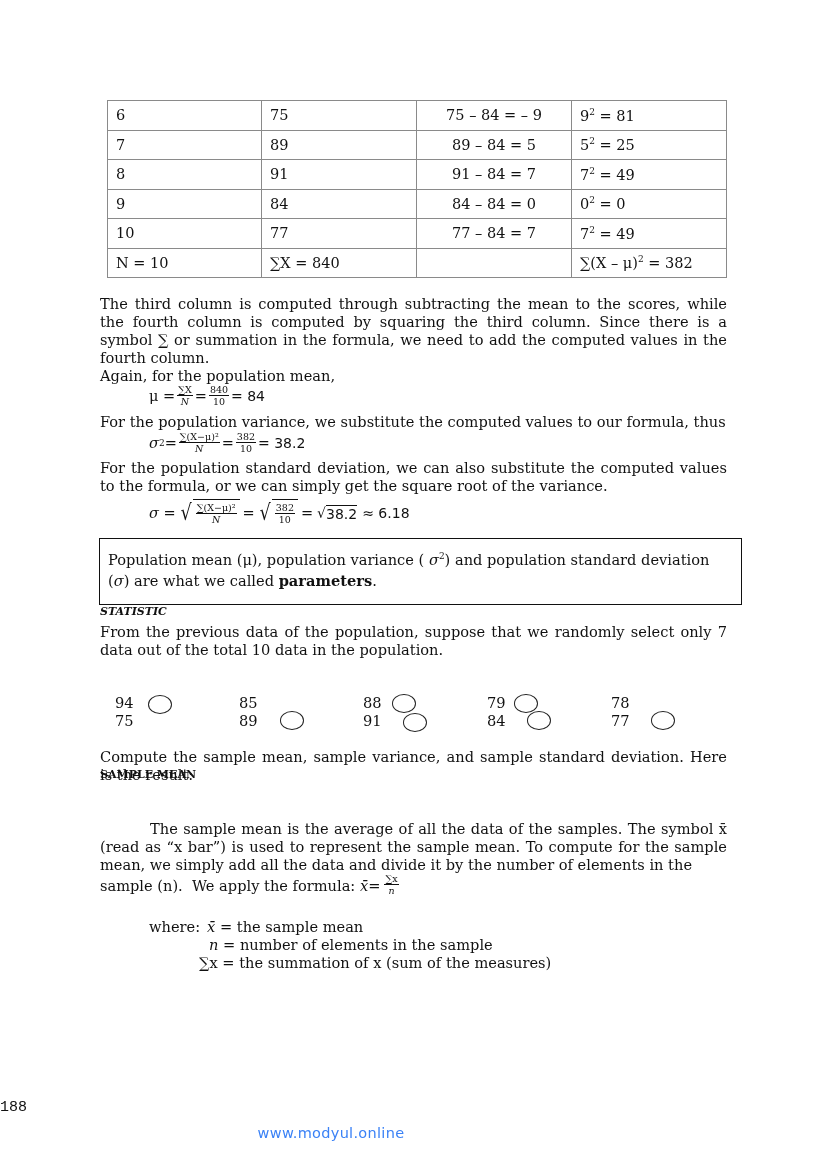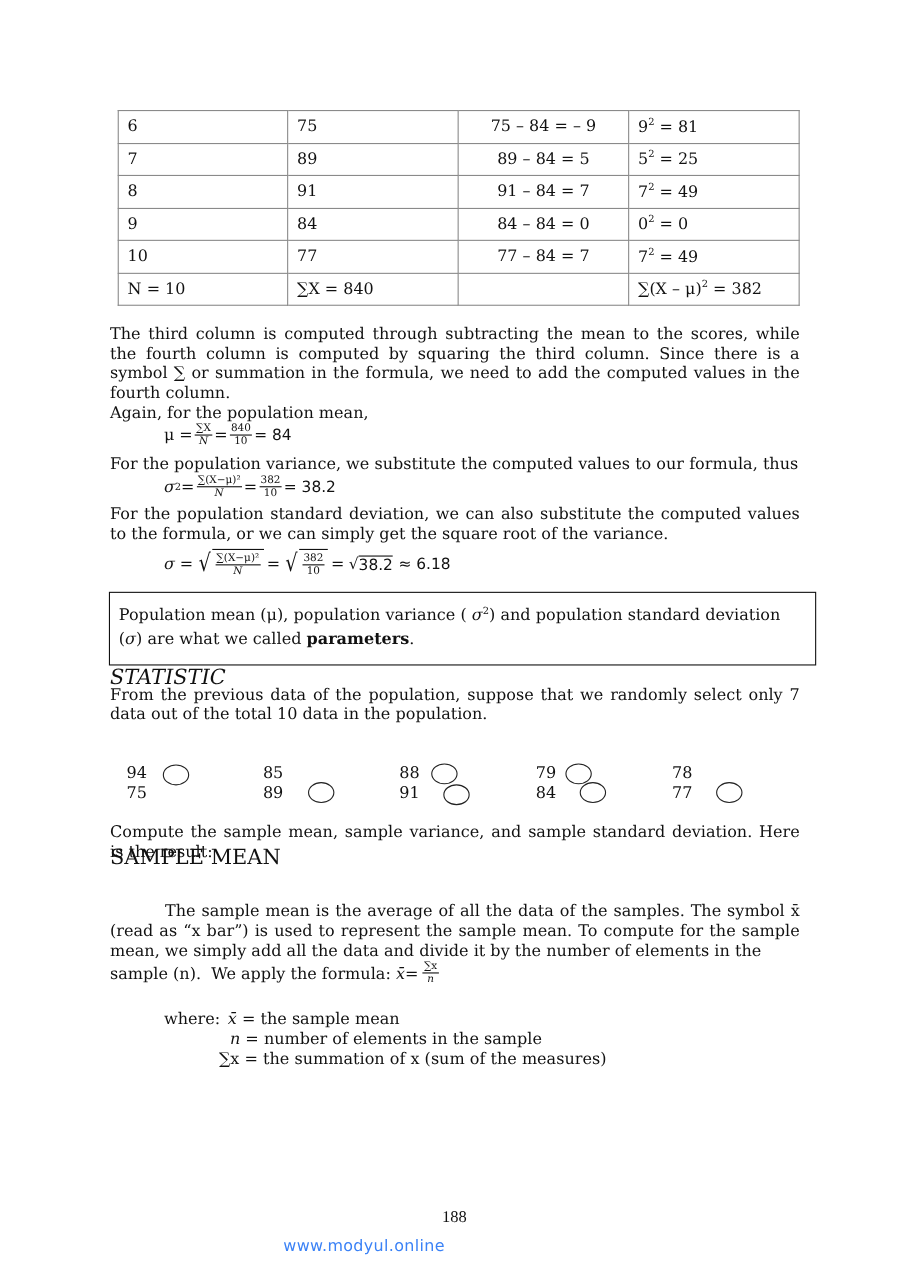--- a/index.html
+++ b/index.html
@@ -46,30 +46,30 @@
     .sqrt { display: inline-flex; align-items: stretch; margin: 0 3px; }
     .sqrt .rad { font-size: 22px; line-height: 28px; transform: scaleX(0.8); }
     .sqrt .under { border-top: 1px solid #111; display: inline-flex; align-items: center; padding: 0 1px; }
 
     .callout {
       position: absolute; left: 99px; top: 538px; width: 625px; height: 34px;
       border: 1px solid #111; padding: 7px 8px 24px 8px;
       font-size: 14.6px; line-height: 21px;
     }
 
-    .heading { position: absolute; left: 100px; font-size: 19px; font-weight: normal; }
+    .heading { position: absolute; left: 100px; font-size: 11px; font-weight: bold; }
 
     .sample-item { position: absolute; font-size: 14.6px; line-height: 18px; }
     .circle {
       position: absolute; width: 24px; height: 19px; border: 1px solid #222;
       border-radius: 50%; box-sizing: border-box;
     }
 
-    .footer-num { position: absolute; top: 1099px; left: 0; width: 826px; text-align: center;
-      font-family: Liberation Serif, serif; font-size: 15px; color: #111; }
+    .footer-num { position: absolute; top: 1099px; left: 0; width: 826px; 
+      font-family: Liberation Mono, monospace; font-size: 15px; color: #111; }
     .footer-url { position: absolute; top: 1125px; left: 0; width: 662px; text-align: center;
       font-family: "DejaVu Sans", "Liberation Sans", sans-serif; font-size: 14.5px; color: #3b82f6; letter-spacing: 0.3px; }
   </style>
 </head>
 <body>
 
 <div class="page">
 
   <table class="data-table">
     <colgroup>

